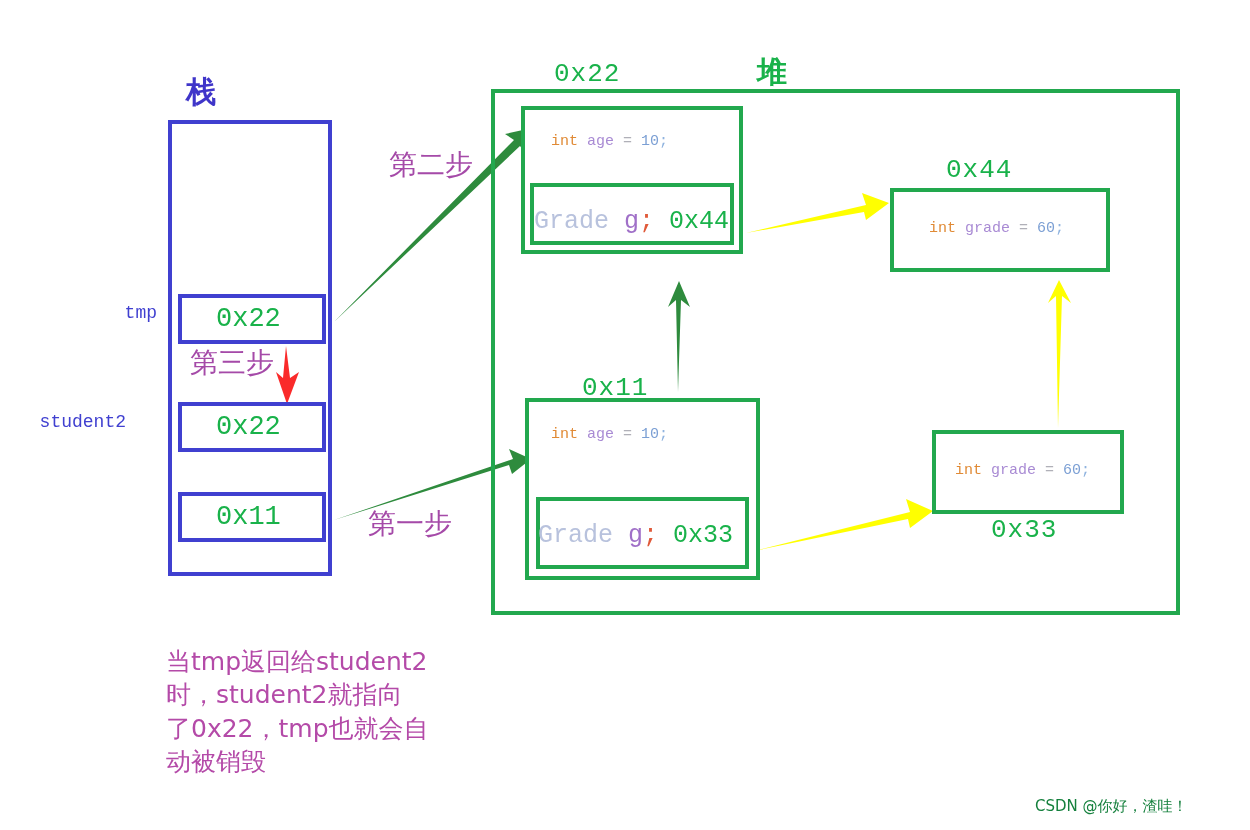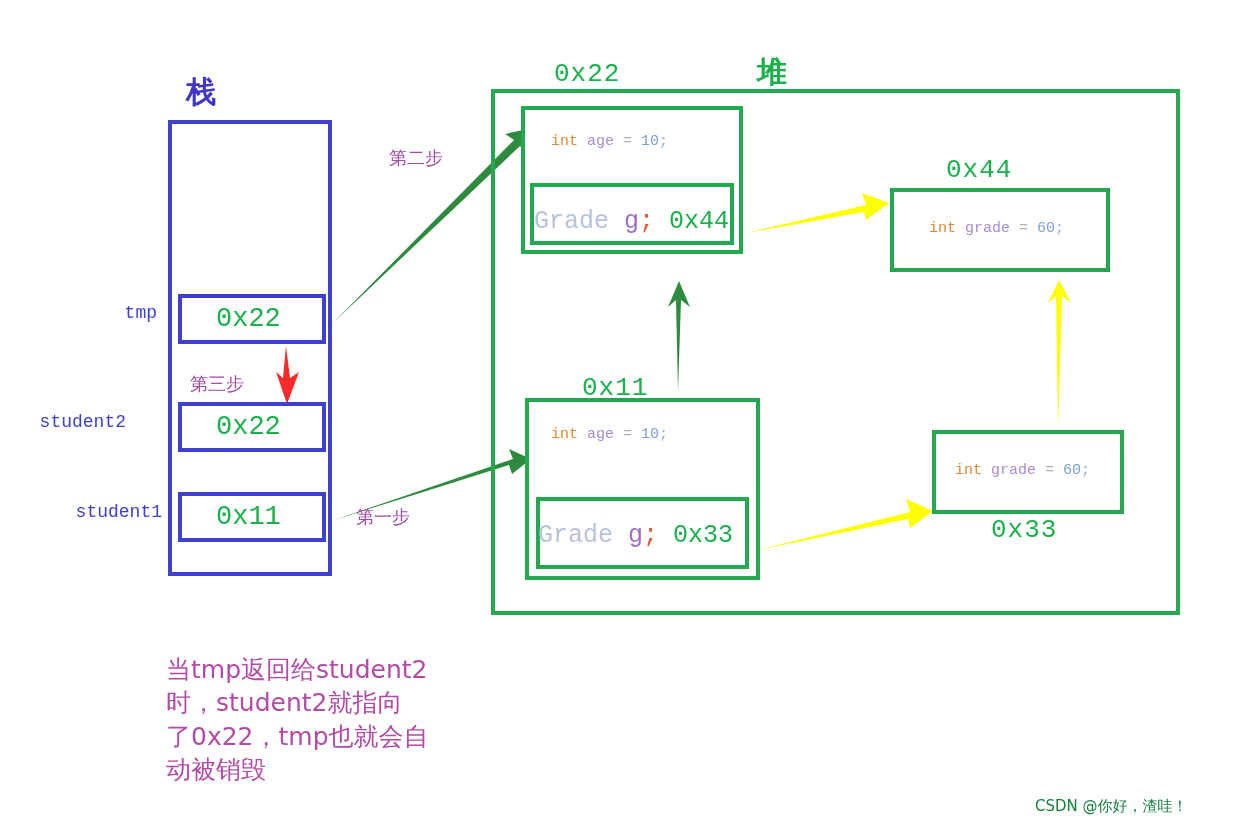--- a/index.html
+++ b/index.html
@@ -129,38 +129,37 @@
   #code-0x22-age { left: 551px; top: 134px; }
   #code-0x11-age { left: 551px; top: 427px; }
   #code-0x44-int { left: 929px; top: 221px; }
   #code-0x33-int { left: 955px; top: 463px; }
   #code-0x22-g   { left: 534px; top: 209px; text-align: center; }
   #code-0x11-g   { left: 538px; top: 523px; }
 
   
   .step-label {
     color: #a54aa8;
-    font-size: 18px;
+    font-size: 28px;
     font-family: "DejaVu Sans", sans-serif;
     white-space: nowrap;
   }
-  #step-1 { left: 356px; top: 505px; }
+  #step-1 { left: 368px; top: 505px; }
   #step-2 { left: 389px; top: 146px; }
-  #step-3 { left: 190px; top: 372px; }
+  #step-3 { left: 190px; top: 344px; }
 
   
   #bottom-note {
     left: 166px; top: 645px;
     width: 330px;
     color: #b44aa8;
     font-size: 25px;
     line-height: 1.33;
     font-family: "DejaVu Sans", sans-serif;
     white-space: pre-line;
-    margin-top: 8px;
   }
 
   
   #watermark {
     left: 1035px; top: 797px;
     color: #15803d;
     font-size: 15px;
     font-family: "DejaVu Sans", sans-serif;
     white-space: nowrap;
   }
@@ -200,21 +199,20 @@
   <div class="abs stack-label" id="label-tmp">tmp</div>
   <div class="abs stack-slot" id="slot-tmp">
     <span class="slot-value">0x22</span>
   </div>
 
   <div class="abs stack-label" id="label-stu2">student2</div>
   <div class="abs stack-slot" id="slot-stu2">
     <span class="slot-value">0x22</span>
   </div>
 
-  <div class="abs stack-label" id="label-stu1">student1</div>
   <div class="abs stack-slot" id="slot-stu1">
     <span class="slot-value">0x11</span>
   </div>
 
   <div class="abs" id="heap-title">堆</div>
   <div class="abs" id="heap-outer"></div>
 
   <div class="abs heap-addr" id="addr-0x22">0x22</div>
   <div class="abs heap-addr" id="addr-0x11">0x11</div>
   <div class="abs heap-addr" id="addr-0x44">0x44</div>

